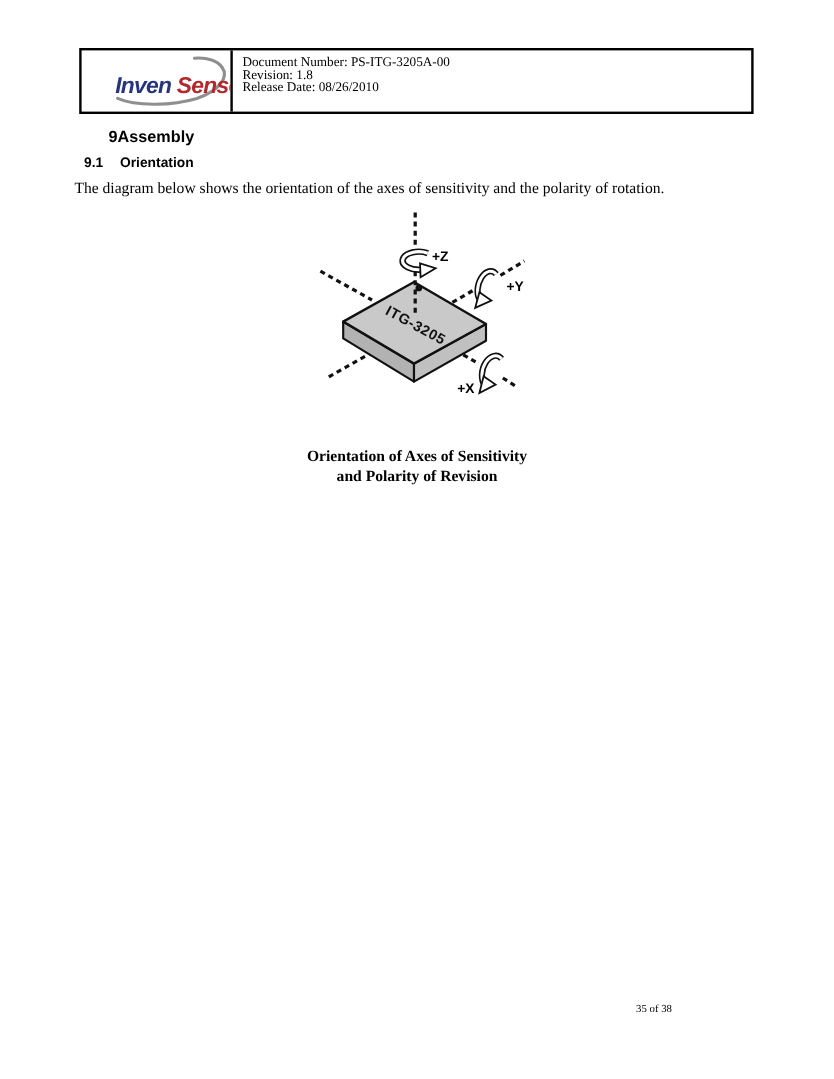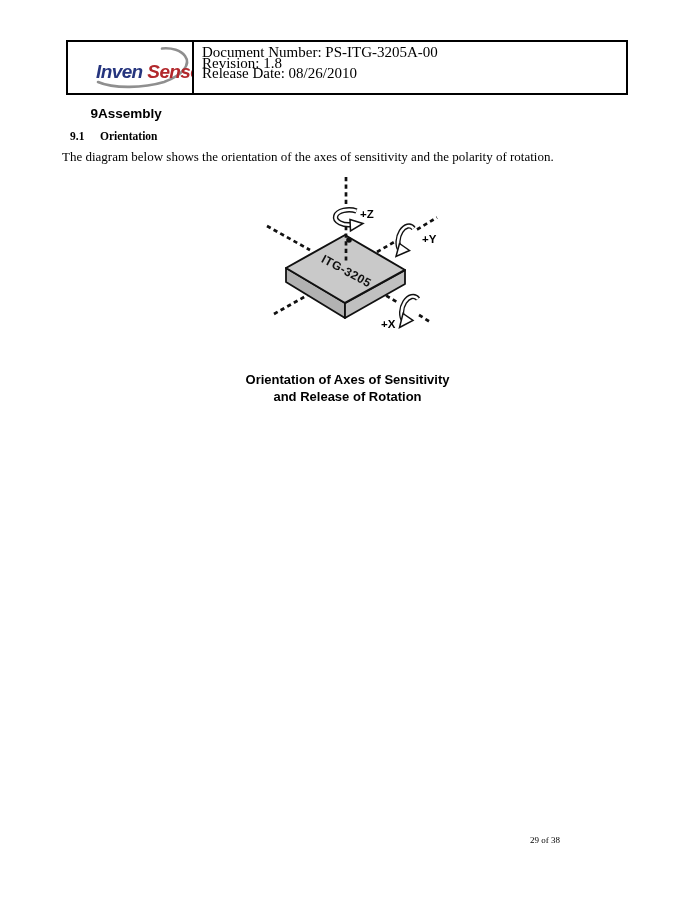--- a/index.html
+++ b/index.html
@@ -12,43 +12,43 @@
     position:absolute;left:66px;top:40px;width:562px;height:55px;
     border:2px solid #000;display:flex;box-sizing:border-box;background:#fff;
   }
   .hdr-cell{box-sizing:border-box;height:100%;}
   .hdr-logo{width:126px;border-right:2px solid #000;position:relative;}
   .hdr-title{
     width:255px;border-right:2px solid #000;display:flex;align-items:center;justify-content:center;
     font-family:"Liberation Serif",serif;font-weight:bold;font-size:11.5px;letter-spacing:-0.2px;
   }
   .hdr-doc{
-    flex:1;padding:5px 0 0 8px;font-size:15px;line-height:10.6px;
+    flex:1;padding:5px 0 0 8px;font-size:11px;line-height:10.6px;
     font-family:"Liberation Serif",serif;
   }
   
   .h1{
     position:absolute;left:70px;top:106px;
     font-family:"Liberation Sans",sans-serif;font-weight:bold;font-size:13.5px;text-align:right;
   }
   .h1 .num{display:inline-block;width:28px;}
   .h2{
     position:absolute;left:70px;top:130px;
-    font-family:Liberation Serif, serif;font-weight:bold;font-size:11.5px;
+    font-family:Liberation Sans, sans-serif;font-weight:bold;font-size:11.5px;
   }
   .h2 .num{display:inline-block;width:30px;}
   .para{
     position:absolute;left:62px;top:149px;width:560px;
     font-size:13px;font-family:"Liberation Serif",serif;
   }
   
   .fig-svg{position:absolute;left:250px;top:170px;}
   .caption{
     position:absolute;left:0;top:371px;width:695px;text-align:center;
-    font-family:Liberation Sans, sans-serif;font-weight:bold;font-size:13px;line-height:17px;
+    font-family:Liberation Serif, serif;font-weight:bold;font-size:13px;line-height:17px;
   }
   
   .pageno{
     position:absolute;left:530px;top:835px;font-size:9px;
     font-family:"Liberation Serif",serif;
   }
 </style>
 </head>
 <body>
 
@@ -121,18 +121,18 @@
 
     <g font-family="Liberation Sans, sans-serif" font-weight="bold" font-size="11.5" fill="#000">
       <text x="360" y="217.5">+Z</text>
       <text x="422" y="242.5">+Y</text>
       <text x="381" y="327.5">+X</text>
     </g>
   </svg>
 
   <div class="caption">
     <div>Orientation of Axes of Sensitivity</div>
-    <div>and Release of Rotation</div>
+    <div>and Polarity of Revision</div>
   </div>
 
-  <div class="pageno">29 of 38</div>
+  <div class="pageno">35 of 38</div>
 
 </div>
 
 </body></html>

